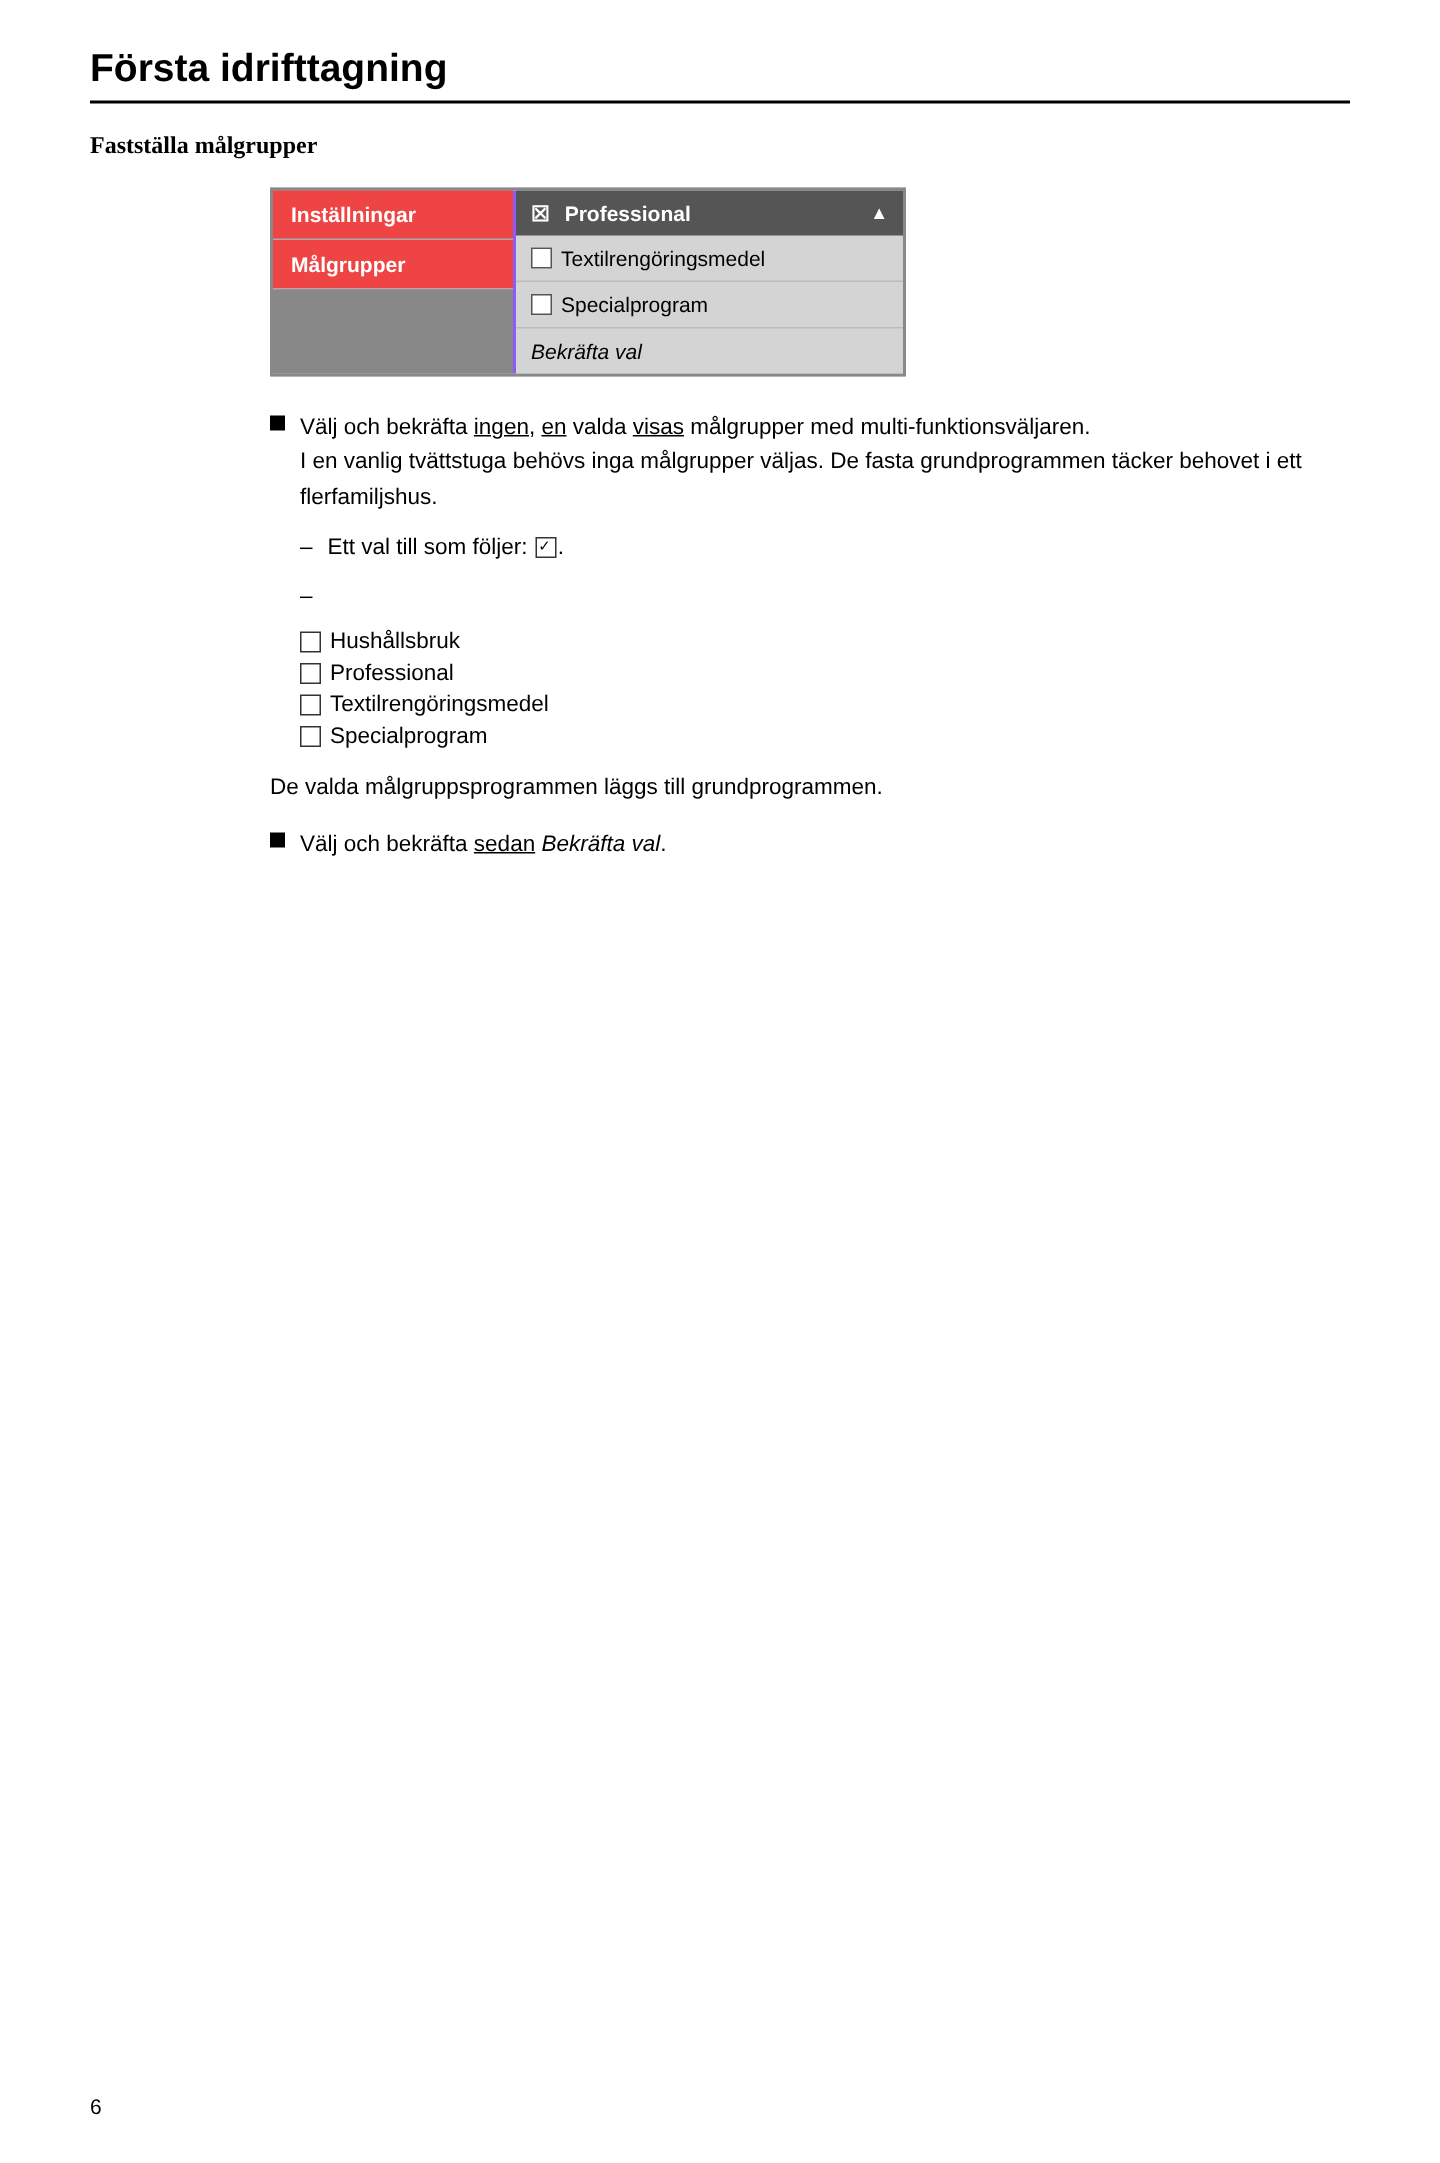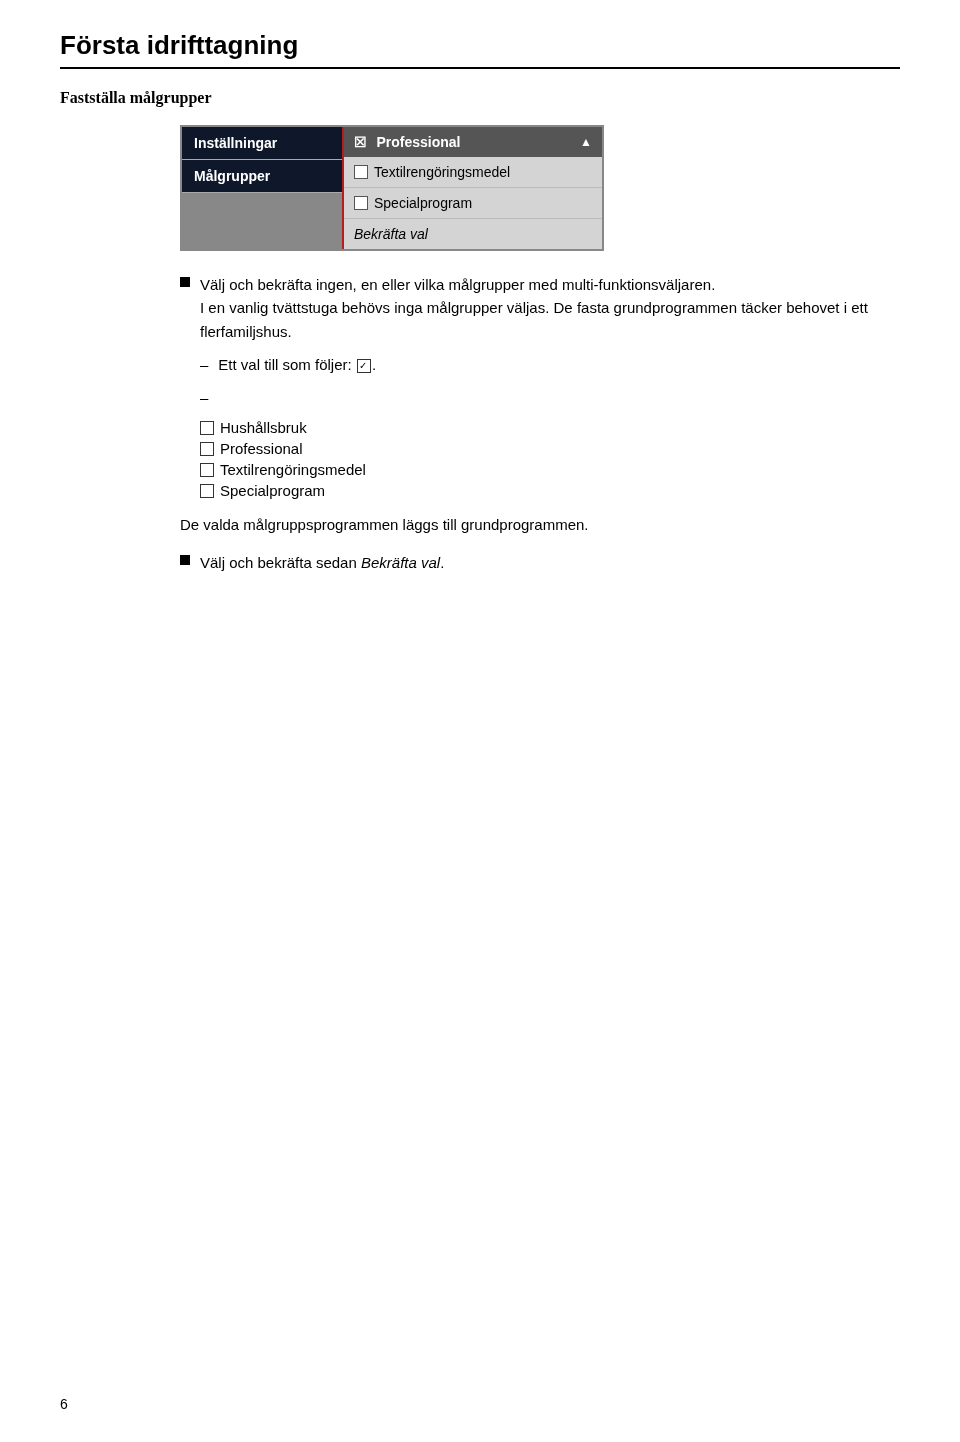--- a/index.html
+++ b/index.html
@@ -60,30 +60,30 @@
     }
 
     .screen-left-item {
       padding: 8px 12px;
       font-size: 14px;
       font-weight: bold;
       border-bottom: 1px solid #aaa;
     }
 
     .screen-left-item.active {
-      background: #0f172a;
+      background: #ef4444;
     }
 
     .screen-right-col {
       background: #d4d4d4;
       width: 260px;
       padding: 0;
       display: flex;
       flex-direction: column;
-      border-left: 2px solid #b91c1c;
+      border-left: 2px solid #8b5cf6;
     }
 
     .screen-right-header {
       background: #555;
       color: #fff;
       padding: 7px 10px;
       font-size: 14px;
       font-weight: bold;
       display: flex;
       align-items: center;
@@ -150,20 +150,21 @@
       line-height: 1.55;
     }
 
     .dash-sym {
       flex-shrink: 0;
       font-size: 15px;
       margin-top: 0px;
     }
 
     .underline {
+      text-decoration: underline;
     }
 
     .italic {
       font-style: italic;
     }
 
     
     .inline-checkbox {
       display: inline-block;
       width: 14px;
@@ -254,21 +255,21 @@
         <span>Specialprogram</span>
       </div>
       <div class="screen-right-footer">Bekräfta val</div>
     </div>
   </div>
 
   
   <div class="bullet-item">
     <span class="bullet-square"></span>
     <div>
-      <span>Välj och bekräfta </span><span class="underline">ingen</span><span>, </span><span class="underline">en</span><span> eller </span><span class="underline">vilka</span><span> målgrupper med multi-funktionsväljaren.</span><br>
+      <span>Välj och bekräfta </span><span class="underline">ingen</span><span>, </span><span class="underline">en</span><span> valda </span><span class="underline">visas</span><span> målgrupper med multi-funktionsväljaren.</span><br>
       <span>I en vanlig tvättstuga behövs inga målgrupper väljas. De fasta grundprogrammen täcker behovet i ett flerfamiljshus.</span>
     </div>
   </div>
 
   
   <div class="dash-item" style="margin-left:20px;">
     <span class="dash-sym">–</span>
     <div>
       <span>Ett val till som följer: </span><span class="inline-checkbox checked"></span><span>.</span>
     </div>

